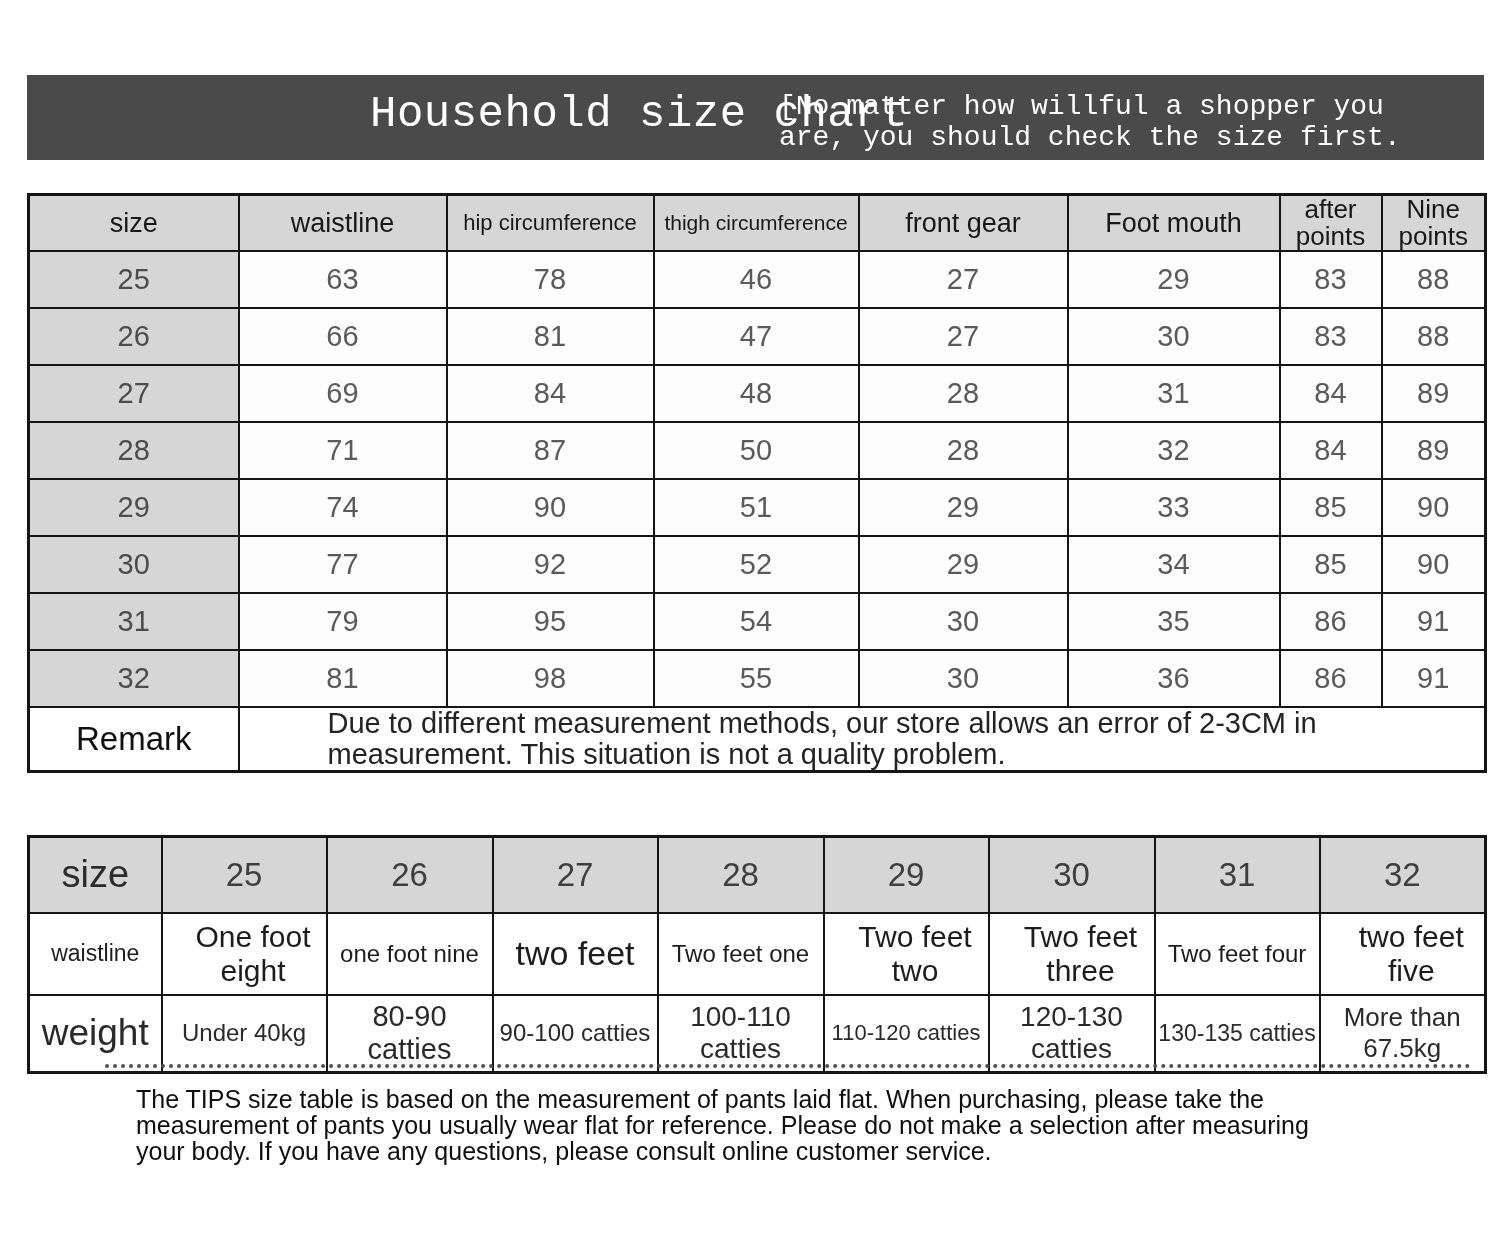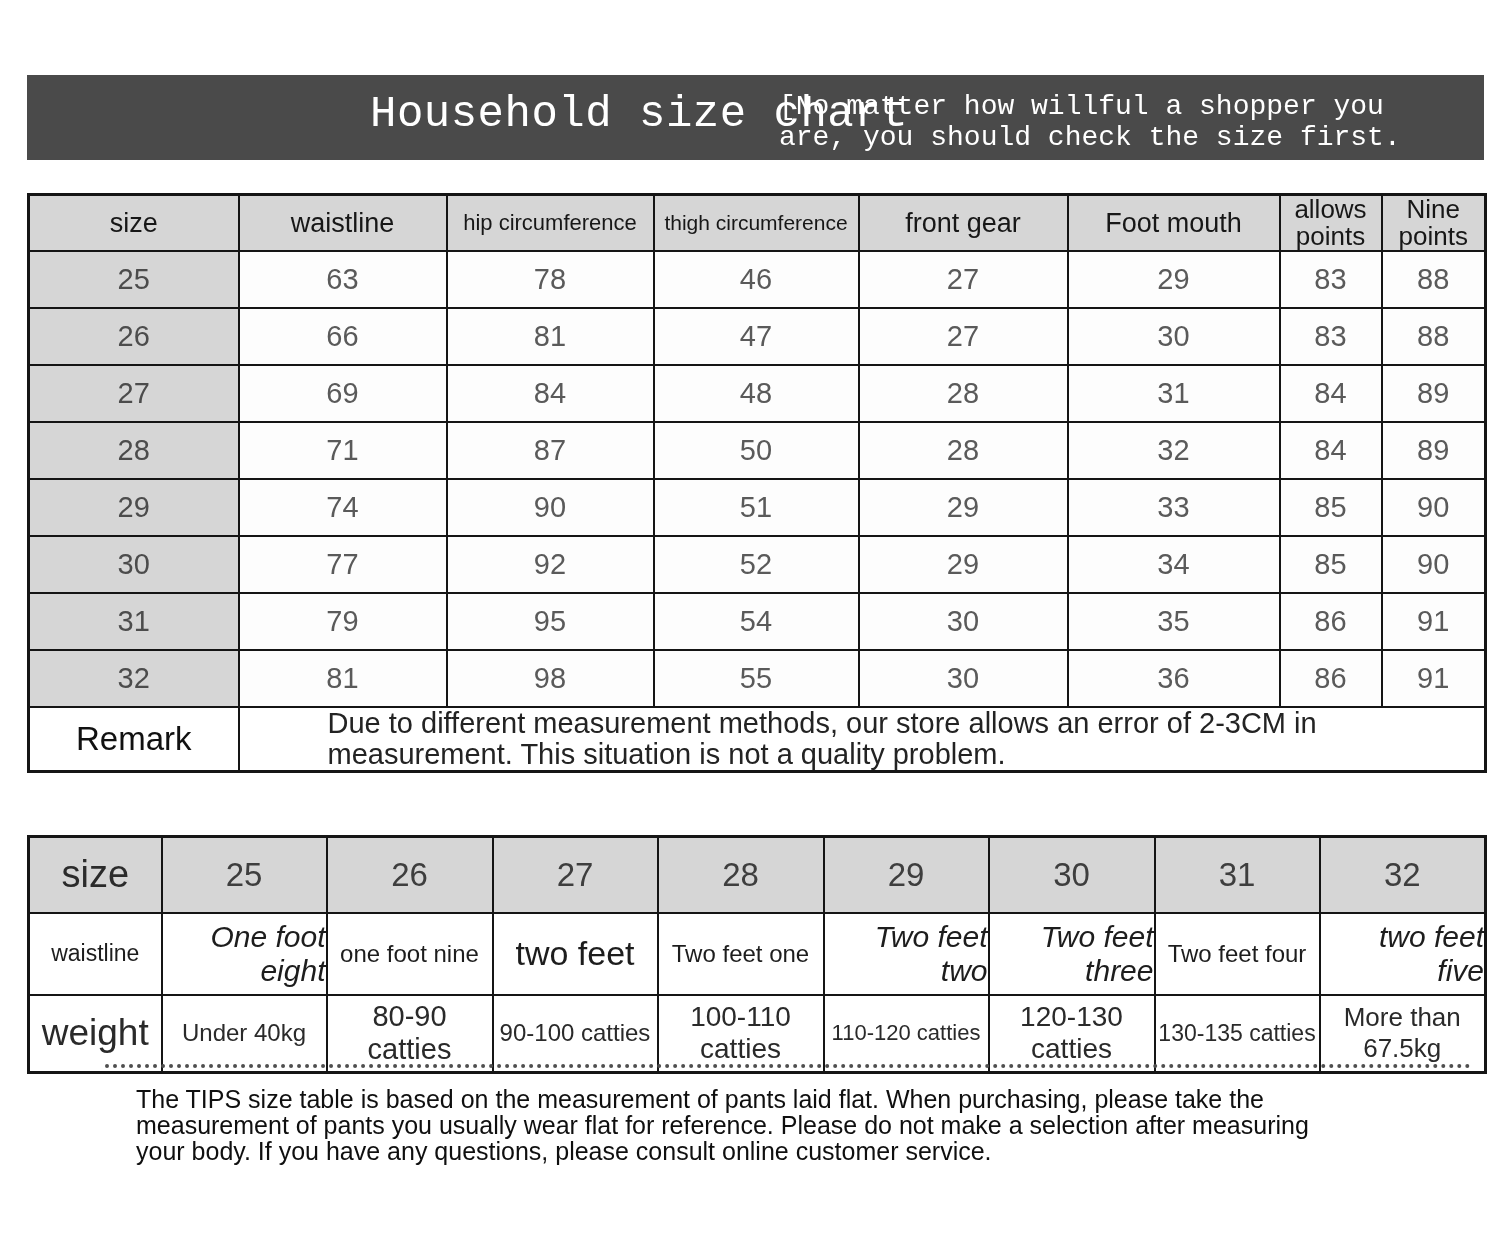--- a/index.html
+++ b/index.html
@@ -76,21 +76,21 @@
   .t2 td.row-label-sm { font-size: 23px; color: #1a1a1a; }
   .t2 td.row-label-lg { font-size: 37px; color: #0e0e0e; }
   .f22 { font-size: 22px; }
   .f23 { font-size: 23px; }
   .f24 { font-size: 24px; }
   .f26 { font-size: 26px; }
   .f28 { font-size: 28px; }
   .f29 { font-size: 29px; }
   .f30 { font-size: 30px; line-height: 34px; }
   .f34 { font-size: 34px; border-radius: 17px; }
-  .ta-left { text-align: right; padding-left: 18px; font-style: italic; }
+  .ta-left { text-align: center; padding-left: 18px; }
 
   
   .dotted-divider {
     position: absolute; left: 105px; top: 1064px;
     width: 1366px; height: 0;
     border-top: 4px dotted #4f4f4f;
   }
   .tips-text {
     position: absolute; left: 136px; top: 1086px;
     width: 1215px;
@@ -119,21 +119,21 @@
         <col style="width:104px">
     </colgroup>
     <thead>
       <tr>
         <th>size</th>
         <th>waistline</th>
         <th class="th-sm">hip circumference</th>
         <th class="th-xs">thigh circumference</th>
         <th>front gear</th>
         <th>Foot mouth</th>
-        <th class="th-2l">allows points</th>
+        <th class="th-2l">after points</th>
         <th class="th-2l">Nine points</th>
       </tr>
     </thead>
     <tbody>
       <tr>
         <td class="size-cell">25</td>
         <td>63</td>
         <td>78</td>
         <td>46</td>
         <td>27</td>

